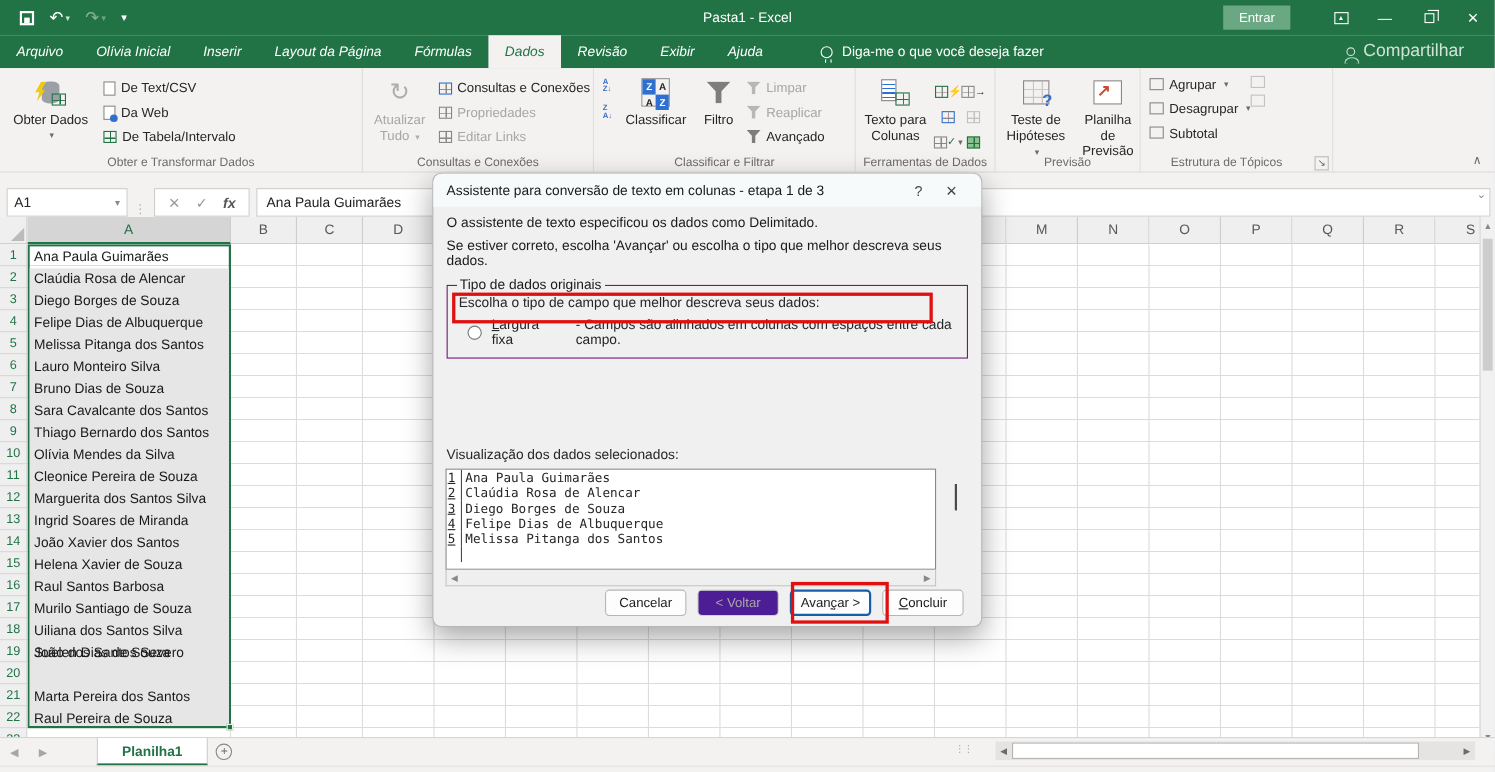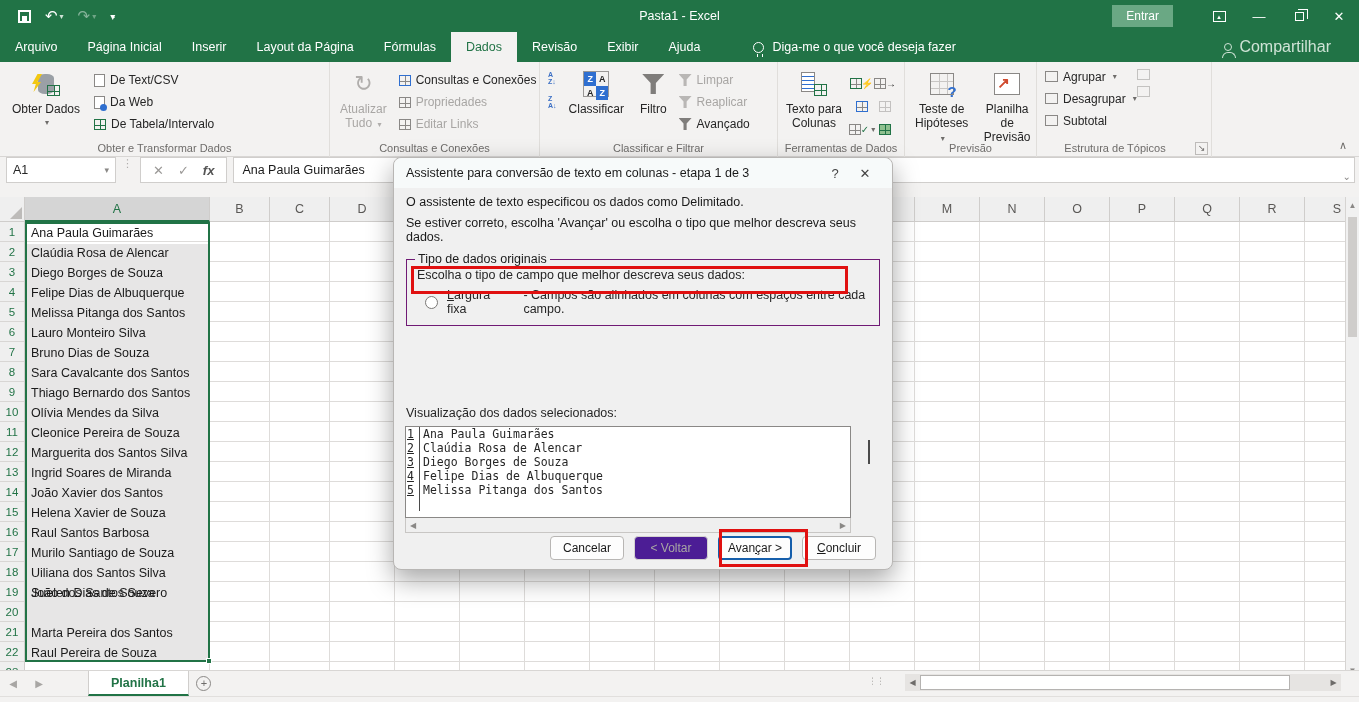--- a/index.html
+++ b/index.html
@@ -83,21 +83,21 @@
   .hyp-q { position:absolute; right:-4px; bottom:-5px; color:#2f6fd0; font-weight:bold; font-size:15px; }
   .fc-icon { width:26px; height:22px; border:1px solid #8a8886; position:relative; background:#fff; }
   .fc-arrow { position:absolute; left:2px; top:2px; font-size:15px; color:#d04a2f; font-weight:bold; }
   .outline-row { display:flex; align-items:center; gap:5px; height:19px; font-size:12px; white-space:nowrap; }
   .oi { width:13px; height:11px; border:1px solid #8a8886; font-size:7px; line-height:9px; text-align:center; color:#d07a2f; flex:0 0 auto;}
   #ribbon-collapse { position:absolute; right:12px; bottom:4px; color:#6e6c6a; font-size:11px; }
   .launcher { position:absolute; right:3px; bottom:2px; width:13px; height:13px; border:1px solid #bdbbb9; color:#6e6c6a;
               font-size:9px; line-height:11px; text-align:center; }
 
   
-  #formulabar { position:absolute; left:0; top:157px; width:100%; height:40px; background:#f3f2f1; display:flex; align-items:flex-start; }
+  #formulabar { position:absolute; left:0; top:157px; width:100%; height:40px; background:#f3f2f1; display:flex; align-items:flex-end; }
   #namebox { width:110px; height:26px; background:#fff; border:1px solid #d0cecc; margin-left:6px; display:flex; align-items:center; padding:0 6px; font-size:12.5px; }
   #namebox .nb-dd { margin-left:auto; color:#8a8886; font-size:9px; }
   .fb-sep { color:#b0aeac; margin:0 6px; font-size:11px; letter-spacing:1px;}
   #fb-btns { display:flex; align-items:center; gap:14px; background:#fff; border:1px solid #d0cecc; height:26px; padding:0 12px; }
   #fb-btns span { color:#9a9896; font-size:13px; }
   #fb-btns .fx { color:#555; font-style:italic; font-size:13px; font-weight:bold; }
   #fb-field { flex:1; height:26px; background:#fff; border:1px solid #d0cecc; margin:0 4px 0 6px; display:flex; align-items:center; padding:0 8px; font-size:12.5px; color:#1a1a1a; overflow:hidden; white-space:nowrap; }
   #fb-chevron { position:absolute; right:8px; top:14px; color:#8a8886; font-size:10px; }
 
   
@@ -193,23 +193,23 @@
         </div>
       <div class="win-btn">—</div>
       <div class="win-btn">
           <span class="restore-icon"></span>
         </div>
       <div class="win-btn">✕</div>
     </div>
   </div>
 
   <div id="menubar">
-    <div id="tabs-holder" style="display:flex;">
+    <div id="tabs-holder" style="display:flex;font-style:italic;">
         <div class="menu-tab">Arquivo</div>
-        <div class="menu-tab">Página Inicial</div>
+        <div class="menu-tab">Olívia Inicial</div>
         <div class="menu-tab">Inserir</div>
         <div class="menu-tab">Layout da Página</div>
         <div class="menu-tab">Fórmulas</div>
         <div class="menu-tab active">Dados</div>
         <div class="menu-tab">Revisão</div>
         <div class="menu-tab">Exibir</div>
         <div class="menu-tab">Ajuda</div>
       </div>
     <div id="tellme">
       <span class="bulb"></span>

